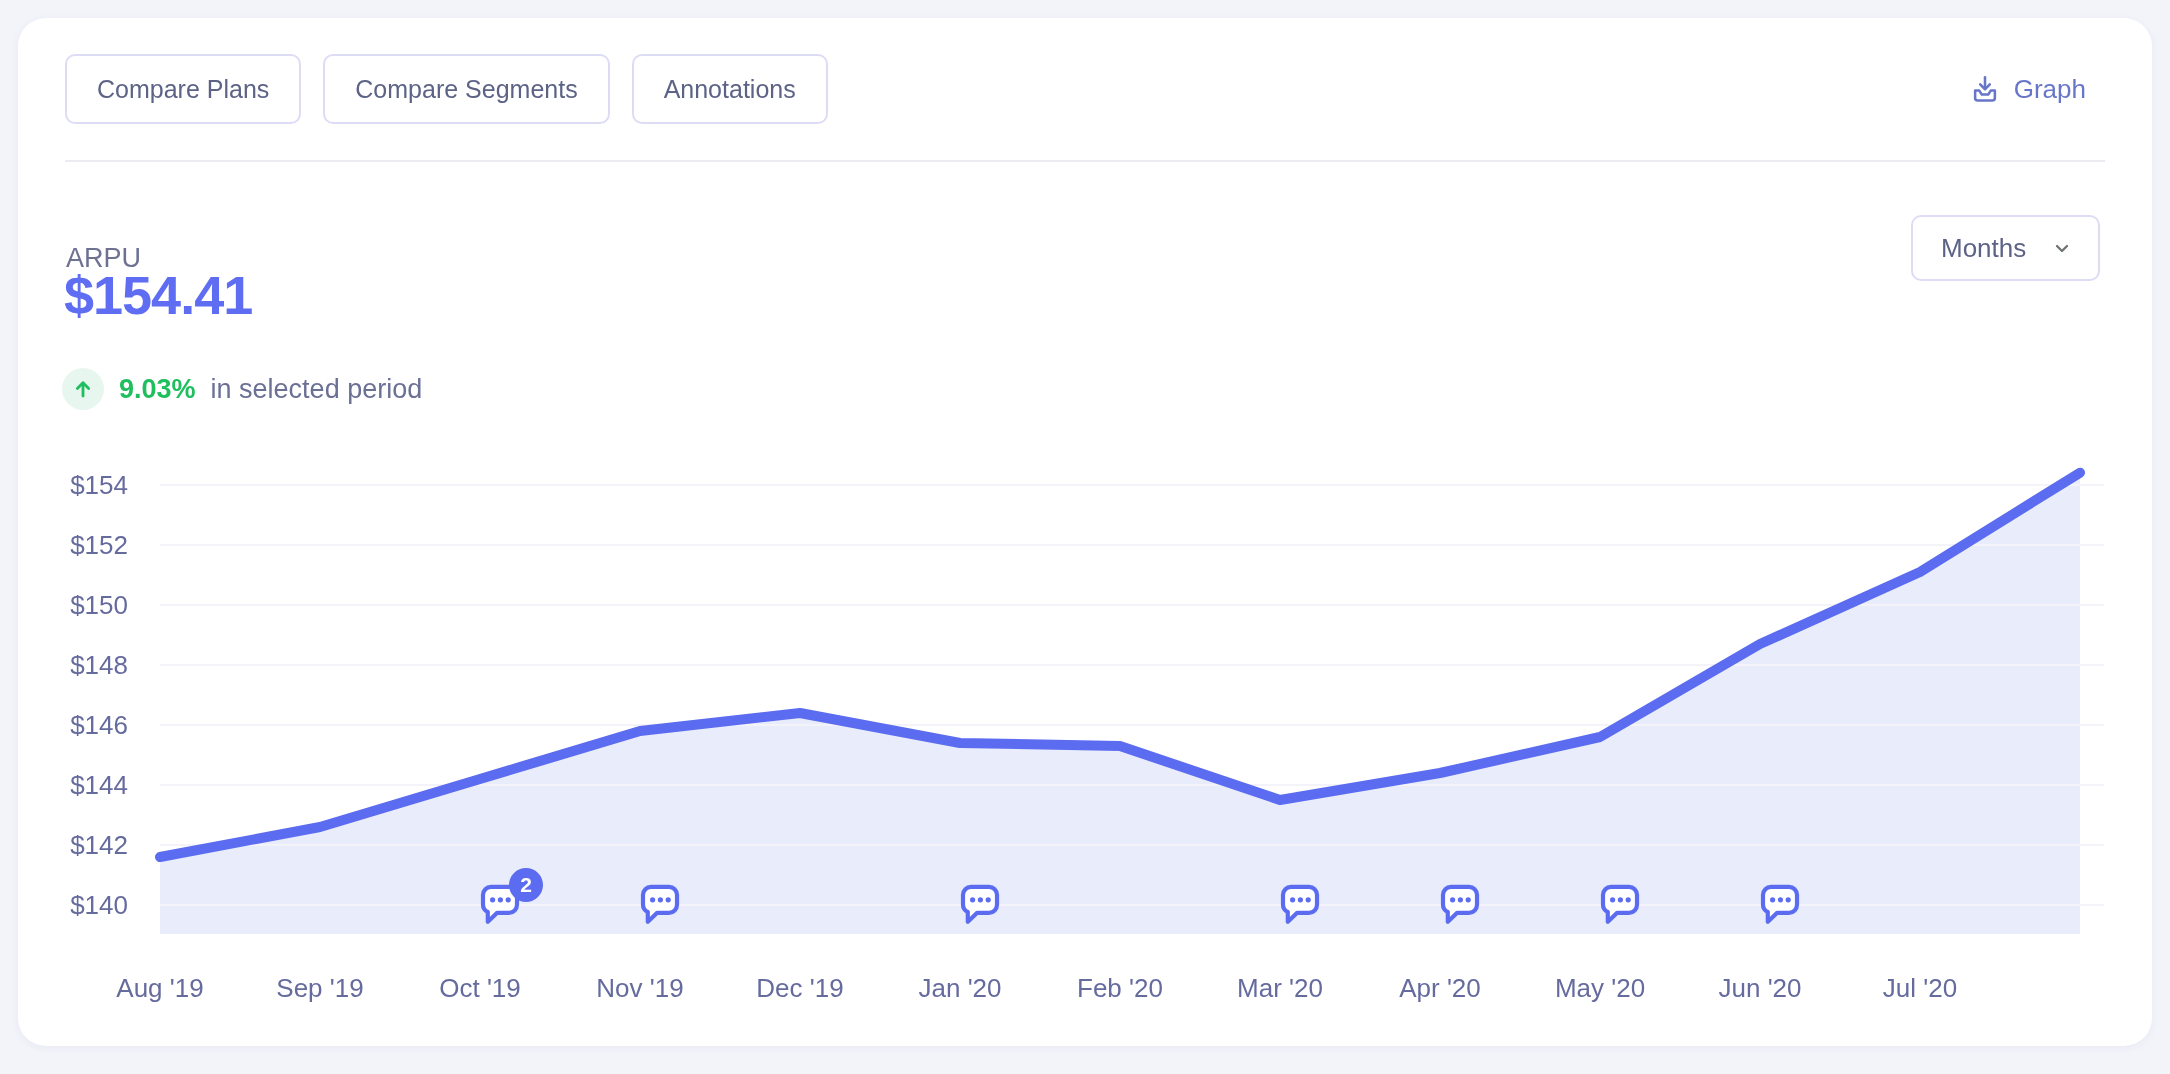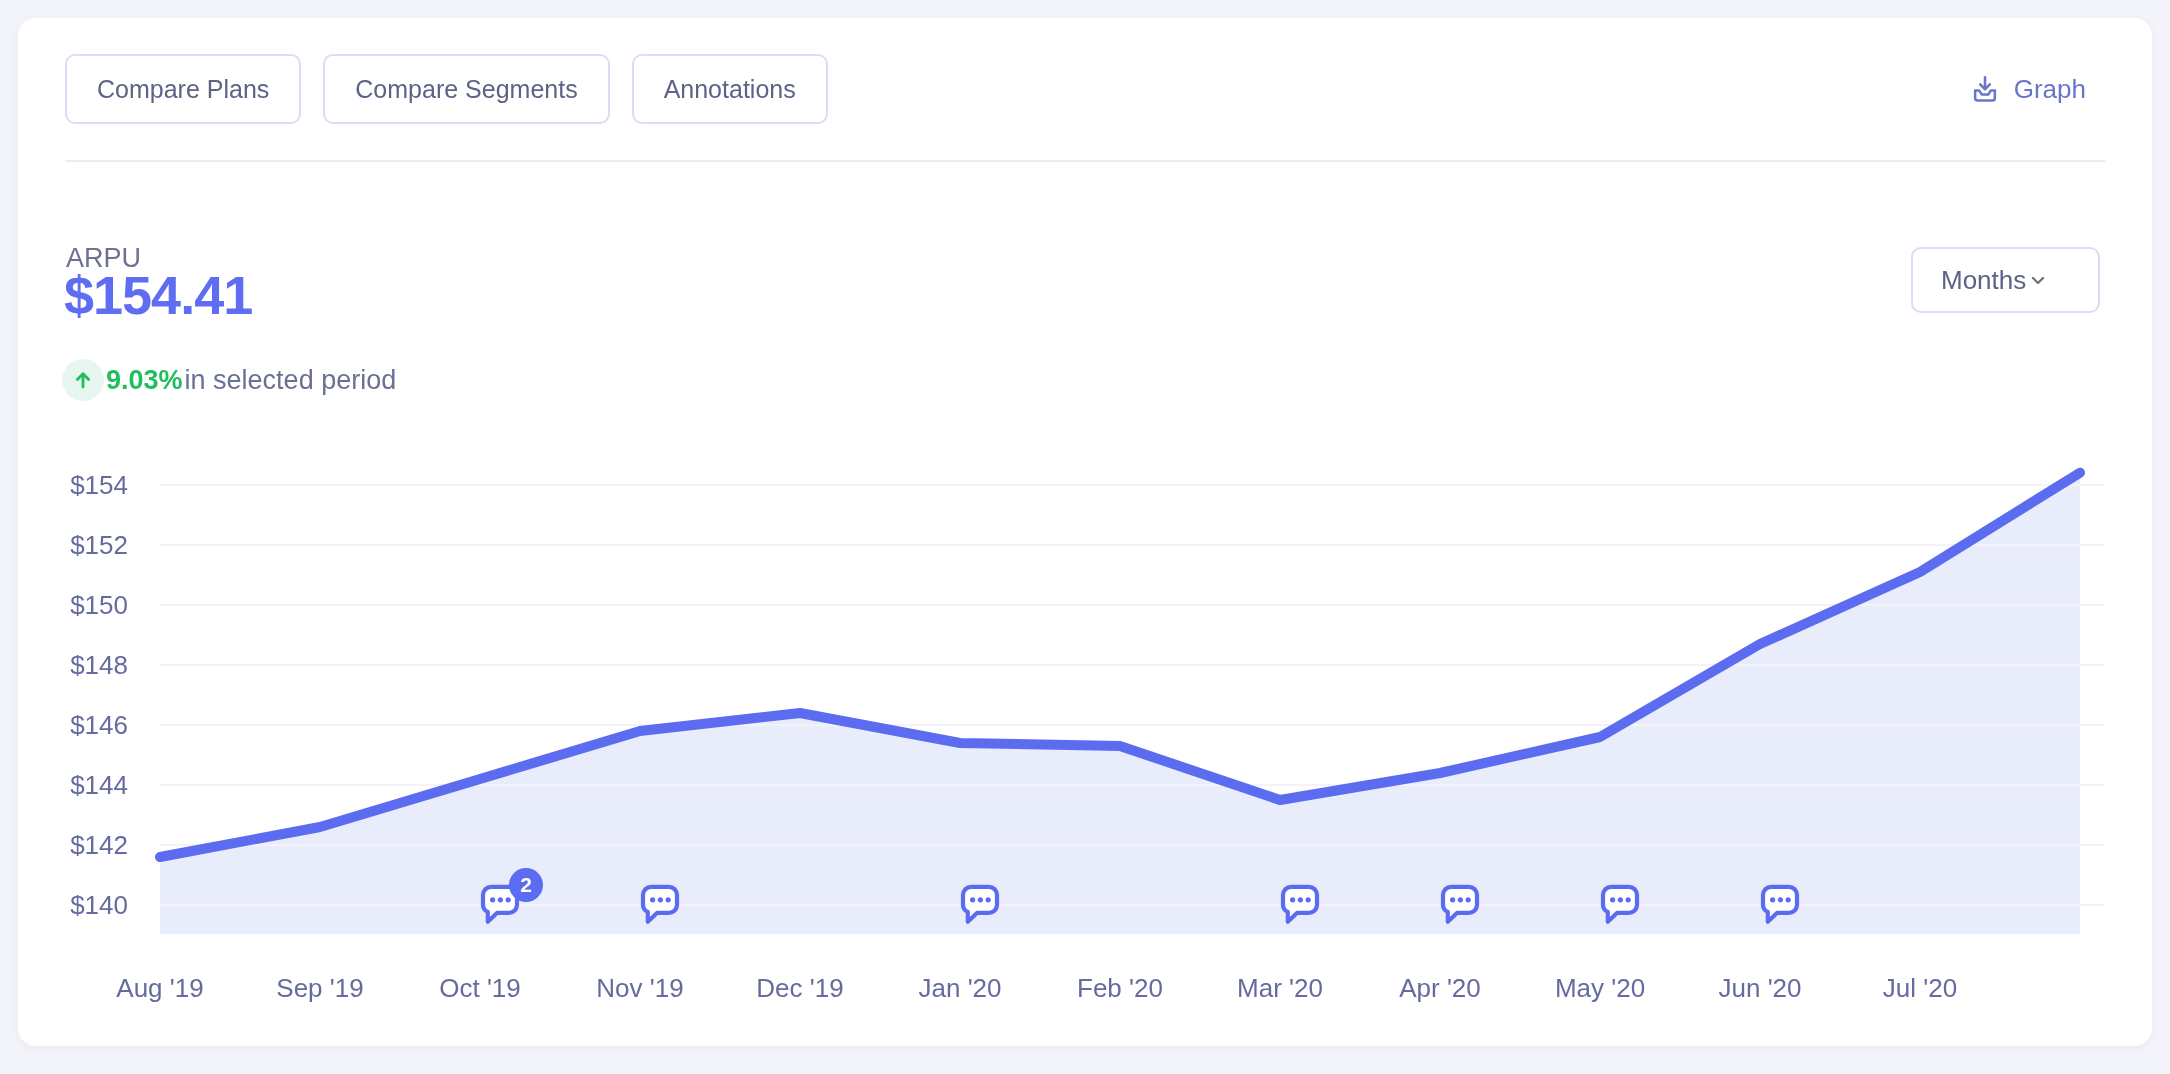--- a/index.html
+++ b/index.html
@@ -2,48 +2,48 @@
 <html><head>
 <meta charset="utf-8">
 <style>
   html,body{margin:0;padding:0;}
   body{
     width:2170px;height:1074px;position:relative;overflow:hidden;
     background:#f3f4fa;font-family:"Liberation Sans",sans-serif;
   }
   .card{
     position:absolute;left:18px;top:18px;width:2134px;height:1028px;
-    background:#ffffff;border-radius:18px;box-shadow:0 2px 8px rgba(40,45,90,.05);
+    background:#ffffff;border-radius:28px;box-shadow:0 2px 8px rgba(40,45,90,.05);
   }
   
   .toolbar{position:absolute;left:47px;top:38px;height:66px;display:flex;align-items:center;gap:22px;}
   .tbtn{
     display:flex;align-items:center;gap:16px;height:66px;padding:0 30px;
     border:2px solid #dcddf4;border-radius:10px;background:#fff;
     color:#5d6386;font-size:25px;font-weight:500;cursor:pointer;white-space:nowrap;
   }
   .chev{display:block;}
   .export{
     position:absolute;top:38px;right:66px;height:66px;
     display:flex;align-items:center;gap:13px;color:#6776c8;font-size:26px;font-weight:500;cursor:pointer;
   }
   .divider{position:absolute;left:47px;right:47px;top:142px;height:0;border-top:2px solid #ecebf2;}
   
   .metric-name{position:absolute;left:48px;top:198px;font-size:27px;font-weight:500;color:#6e7192;margin-top:27px;}
   .metric-value{position:absolute;left:46px;top:246px;font-size:54px;font-weight:bold;color:#5f6df2;letter-spacing:-1px;}
-  .metric-change{position:absolute;left:44px;top:341px;height:42px;display:flex;align-items:center;gap:2px;font-size:27px;}
+  .metric-change{position:absolute;left:44px;top:350px;height:42px;display:flex;align-items:center;gap:15px;font-size:27px;}
   .change-circle{width:42px;height:42px;border-radius:50%;background:#e7f6ee;display:flex;align-items:center;justify-content:center;}
   .change-pct{color:#1fbe5f;font-weight:bold;}
   .change-suffix{color:#6b7095;}
   
   .interval{
     position:absolute;top:197px;right:52px;width:189px;height:66px;box-sizing:border-box;
     border:2px solid #dcddf4;border-radius:10px;background:#fff;
-    display:flex;align-items:center;padding:0 24px 0 28px;
-    color:#5d6386;font-size:26px;font-weight:500;cursor:pointer;margin-top:32px;
+    display:flex;align-items:center;justify-content:space-between;padding:0 24px 0 28px;
+    color:#5d6386;font-size:26px;font-weight:500;cursor:pointer;
   }
   
   .stage{position:absolute;left:0;top:0;width:2170px;height:1074px;pointer-events:none;}
   .stage svg.chart{position:absolute;left:0;top:0;}
   .ytick,.xtick{font-size:26px;fill:#666b9e;font-family:"Liberation Sans",sans-serif;}
   .anno{position:absolute;width:48px;height:48px;pointer-events:auto;cursor:pointer;}
   .anno-badge{
     position:absolute;left:33px;top:-11px;width:34px;height:34px;border-radius:50%;
     background:#5b6cf0;color:#fff;font-size:21px;font-weight:bold;
     display:flex;align-items:center;justify-content:center;

